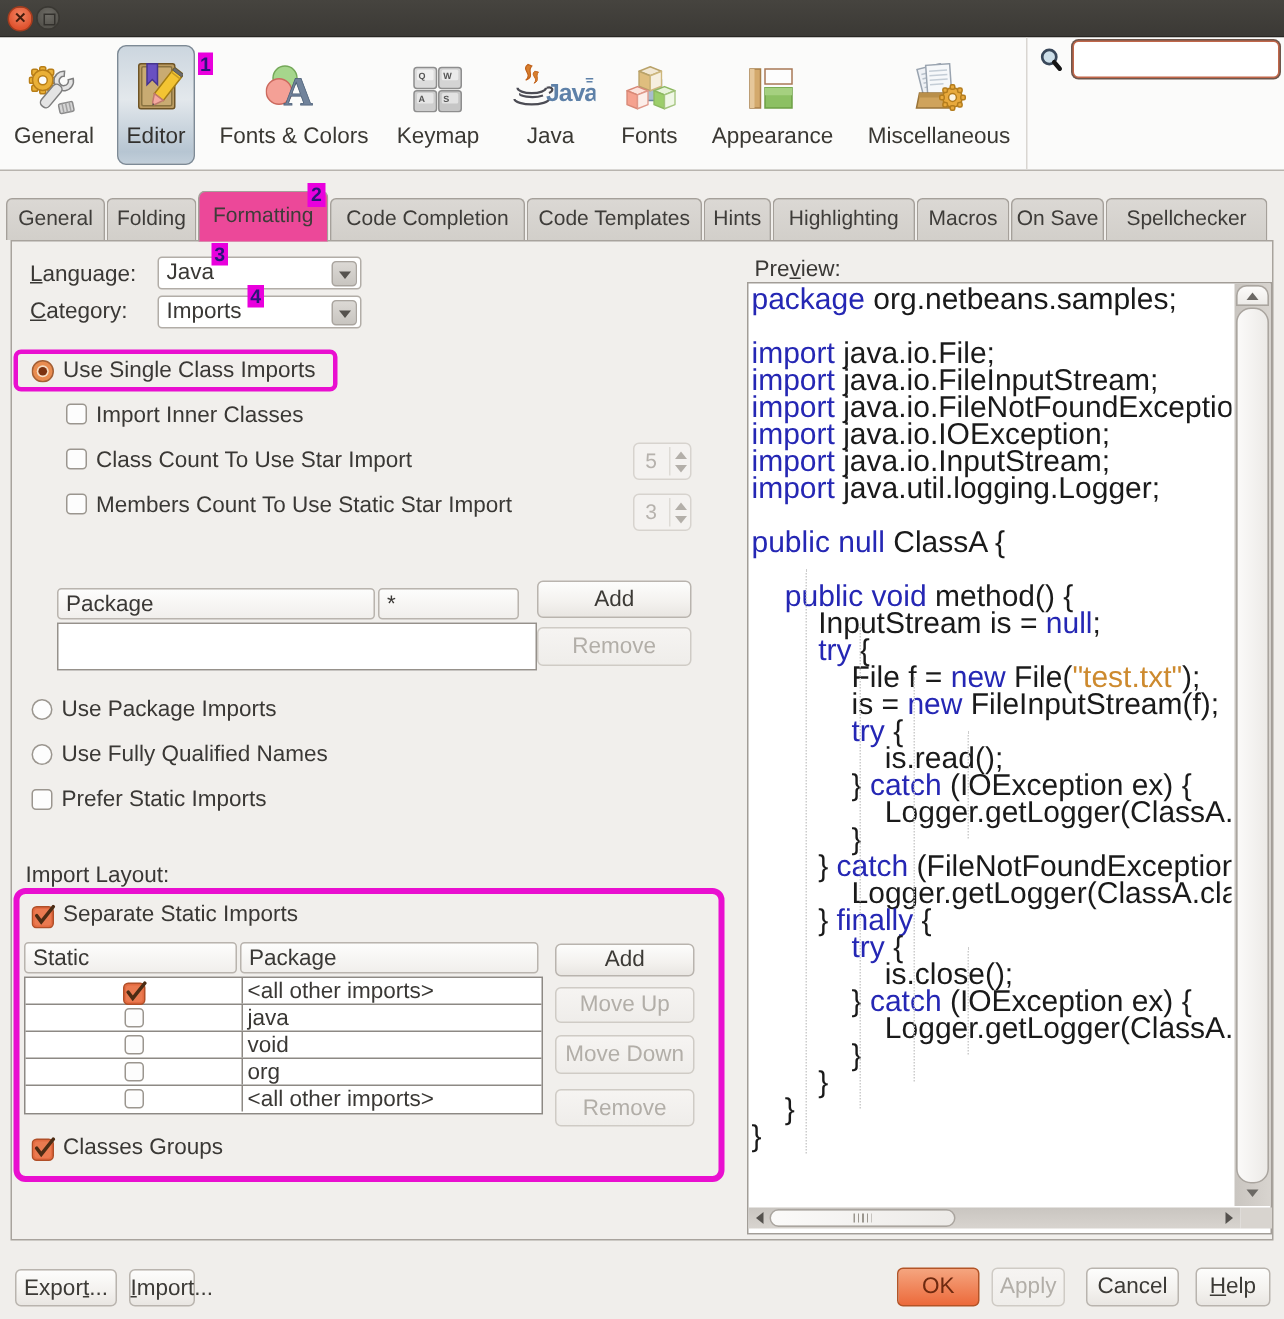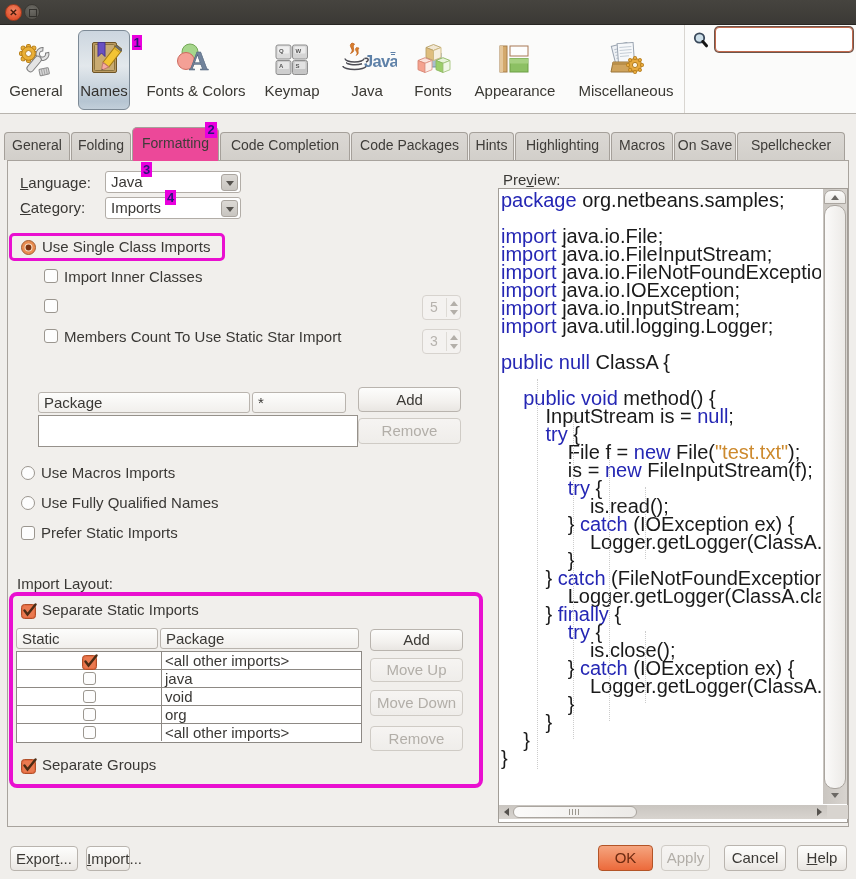--- a/index.html
+++ b/index.html
@@ -112,21 +112,21 @@
       <rect x="4.5" y="3.5" width="20" height="26" rx="1" fill="#c9ab72" stroke="#8a7340"></rect>
       <path d="M8 1.5 h7 v14 l-3.5 -3.5 -3.5 3.5 z" fill="#6950c2" stroke="#46348e"></path>
       <g transform="rotate(38 20 18)">
         <rect x="16.5" y="3" width="7.5" height="22" fill="#f3c433" stroke="#a37c14"></rect>
         <path d="M16.5 6.8 h7.5" stroke="#c79b22" fill="none"></path>
         <path d="M16.5 25 h7.5 l-2.6 5.2 q-1.15 1.6 -2.3 0 z" fill="#f5a9a2" stroke="#c17a6e"></path>
         <path d="M19.6 30.7 l0.65 1.4 0.65 -1.4 z" fill="#424242"></path>
         <rect x="16.5" y="3" width="7.5" height="2.2" fill="#6c6c6c" stroke="#4e4e4e" stroke-width="0.5"></rect>
       </g>
     </svg>
-    <div class="tblabel" style="color:#32302d">Names</div>
+    <div class="tblabel" style="color:#32302d">Editor</div>
   </div>
 
   <div class="tbitem" style="left:146px;width:100px">
     <svg class="abs" style="left:31px;top:18px" width="38" height="32" viewBox="0 0 38 32">
       <circle cx="13" cy="9" r="8" fill="#a6d68c" stroke="#74a858"></circle>
       <circle cx="9" cy="18" r="8.5" fill="#f4a096" stroke="#cc6a5e"></circle>
       <text x="12" y="27" font-family="Liberation Serif,serif" font-size="27" font-weight="bold" fill="#71839b" stroke="#4a5e76" stroke-width="0.5">A</text>
     </svg>
     <div class="tblabel">Fonts &amp; Colors</div>
   </div>
@@ -237,21 +237,21 @@
     <circle cx="7.5" cy="7" r="4.7" fill="#cddfe9" stroke="#39485a" stroke-width="1.8"></circle>
     <path d="M10.8 10.5 L14.5 14.8" stroke="#151515" stroke-width="3" stroke-linecap="round"></path>
   </svg>
   <div id="searchbox"></div>
 </div>
 <div id="tabrow">
   <div class="tab" style="left:4px;width:66px">General</div>
   <div class="tab" style="left:71px;width:60px">Folding</div>
   <div class="tab tabsel" style="left:132px;width:87px">Formatting</div>
   <div class="tab" style="left:220px;width:130px">Code Completion</div>
-  <div class="tab" style="left:351px;width:117px">Code Packages</div>
+  <div class="tab" style="left:351px;width:117px">Code Templates</div>
   <div class="tab" style="left:469px;width:45px">Hints</div>
   <div class="tab" style="left:515px;width:95px">Highlighting</div>
   <div class="tab" style="left:611px;width:62px">Macros</div>
   <div class="tab" style="left:674px;width:62px">On Save</div>
   <div class="tab" style="left:737px;width:108px">Spellchecker</div>
   <div class="mbadge" style="left:205px;top:-5px;width:12px;height:16px;line-height:16px">2</div>
 </div>
 <div id="panel">
   <label class="ml" style="left:12px;top:13px"><u>L</u>anguage:</label>
   <div class="combo" style="top:10px">Java<div class="combobtn"></div></div>
@@ -265,20 +265,21 @@
     <circle cx="7.5" cy="7.5" r="7" fill="#e98c50" stroke="#a35f35"></circle>
     <circle cx="7.5" cy="7.5" r="4" fill="#f6ddc4"></circle>
     <circle cx="7.5" cy="7.5" r="2.9" fill="#7c3210"></circle>
   </svg>
   <label class="ml" style="left:34px;top:77px">Use Single Class Imports</label>
 
   <div class="checkbox" style="left:36px;top:108px"></div>
   <label class="ml" style="left:56px;top:107px">Import Inner Classes</label>
 
   <div class="checkbox" style="left:36px;top:138px"></div>
+  <label class="ml" style="left:56px;top:137px">Class Count To Use Star Import</label>
   <div class="spin" style="top:134px">
       <div class="num">5</div>
       <div class="sep"></div>
       <div class="up"></div>
       <div class="dn"></div>
     </div>
 
   <div class="checkbox" style="left:36px;top:168px"></div>
   <label class="ml" style="left:56px;top:167px">Members Count To Use Static Star Import</label>
   <div class="spin" style="top:168px">
@@ -288,21 +289,21 @@
       <div class="dn"></div>
     </div>
 
   <div class="hdrbox" style="left:30px;top:231px;width:212px">Package</div>
   <div class="hdrbox" style="left:244px;top:231px;width:94px">*</div>
   <div class="btn" style="left:350px;top:226px;width:103px;height:25px;line-height:23px">Add</div>
   <div class="abs" style="left:30px;top:254px;width:320px;height:32px;background:#fff;border:1px solid #96918b"></div>
   <div class="btn dis" style="left:350px;top:257px;width:103px;height:26px;line-height:24px">Remove</div>
 
   <div class="radio" style="left:13px;top:305px"></div>
-  <label class="ml" style="left:33px;top:303px">Use Macros Imports</label>
+  <label class="ml" style="left:33px;top:303px">Use Package Imports</label>
   <div class="radio" style="left:13px;top:335px"></div>
   <label class="ml" style="left:33px;top:333px">Use Fully Qualified Names</label>
   <div class="checkbox" style="left:13px;top:365px"></div>
   <label class="ml" style="left:33px;top:363px">Prefer Static Imports</label>
 
   <label class="ml" style="left:9px;top:414px">Import Layout:</label>
   <div class="mgbox" style="left:1px;top:431px;width:474px;height:196px;border-width:4px;border-radius:8px"></div>
 
   <svg class="abs cbchk" style="left:13px;top:442px" width="17" height="16" viewBox="0 0 17 16">
     <rect x="0.5" y="1.5" width="14" height="14" rx="3" fill="#e46b41" stroke="#b04f28"></rect>
@@ -342,21 +343,21 @@
   <div class="btn" style="left:362px;top:468px;width:93px;height:22px;line-height:20px">Add</div>
   <div class="btn dis" style="left:362px;top:497px;width:93px;height:24px;line-height:22px">Move Up</div>
   <div class="btn dis" style="left:362px;top:529px;width:93px;height:26px;line-height:24px">Move Down</div>
   <div class="btn dis" style="left:362px;top:565px;width:93px;height:25px;line-height:23px">Remove</div>
 
   <svg class="abs cbchk" style="left:13px;top:597px" width="17" height="16" viewBox="0 0 17 16">
     <rect x="0.5" y="1.5" width="14" height="14" rx="3" fill="#e46b41" stroke="#b04f28"></rect>
     <rect x="2" y="3" width="11" height="11" rx="2" fill="#ea7a50"></rect>
     <path d="M3.5 7.5 L6.5 11.5 L14.5 1.5" fill="none" stroke="#4c2c14" stroke-width="2.4" stroke-linecap="round"></path>
   </svg>
-  <label class="ml" style="left:34px;top:595px">Separate Groups</label>
+  <label class="ml" style="left:34px;top:595px">Classes Groups</label>
 
   <label class="ml" style="left:495px;top:10px">Pre<u>v</u>iew:</label>
   <div id="prevpanel">
     <div id="code"><span class="k">package</span> org.netbeans.samples;
 
 <span class="k">import</span> java.io.File;
 <span class="k">import</span> java.io.FileInputStream;
 <span class="k">import</span> java.io.FileNotFoundException;
 <span class="k">import</span> java.io.IOException;
 <span class="k">import</span> java.io.InputStream;

